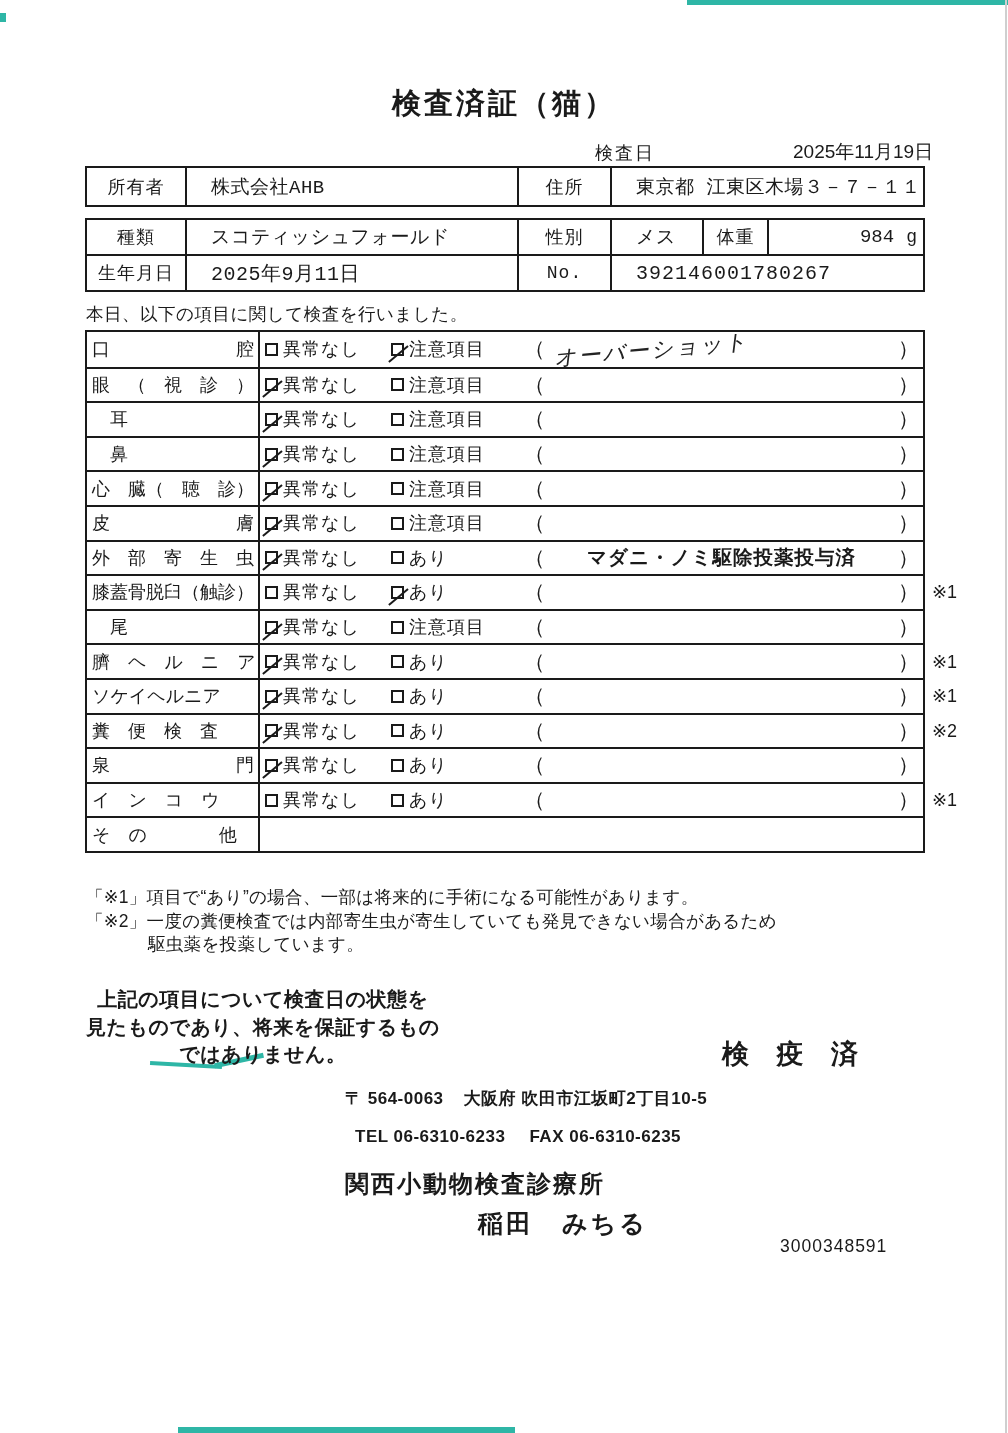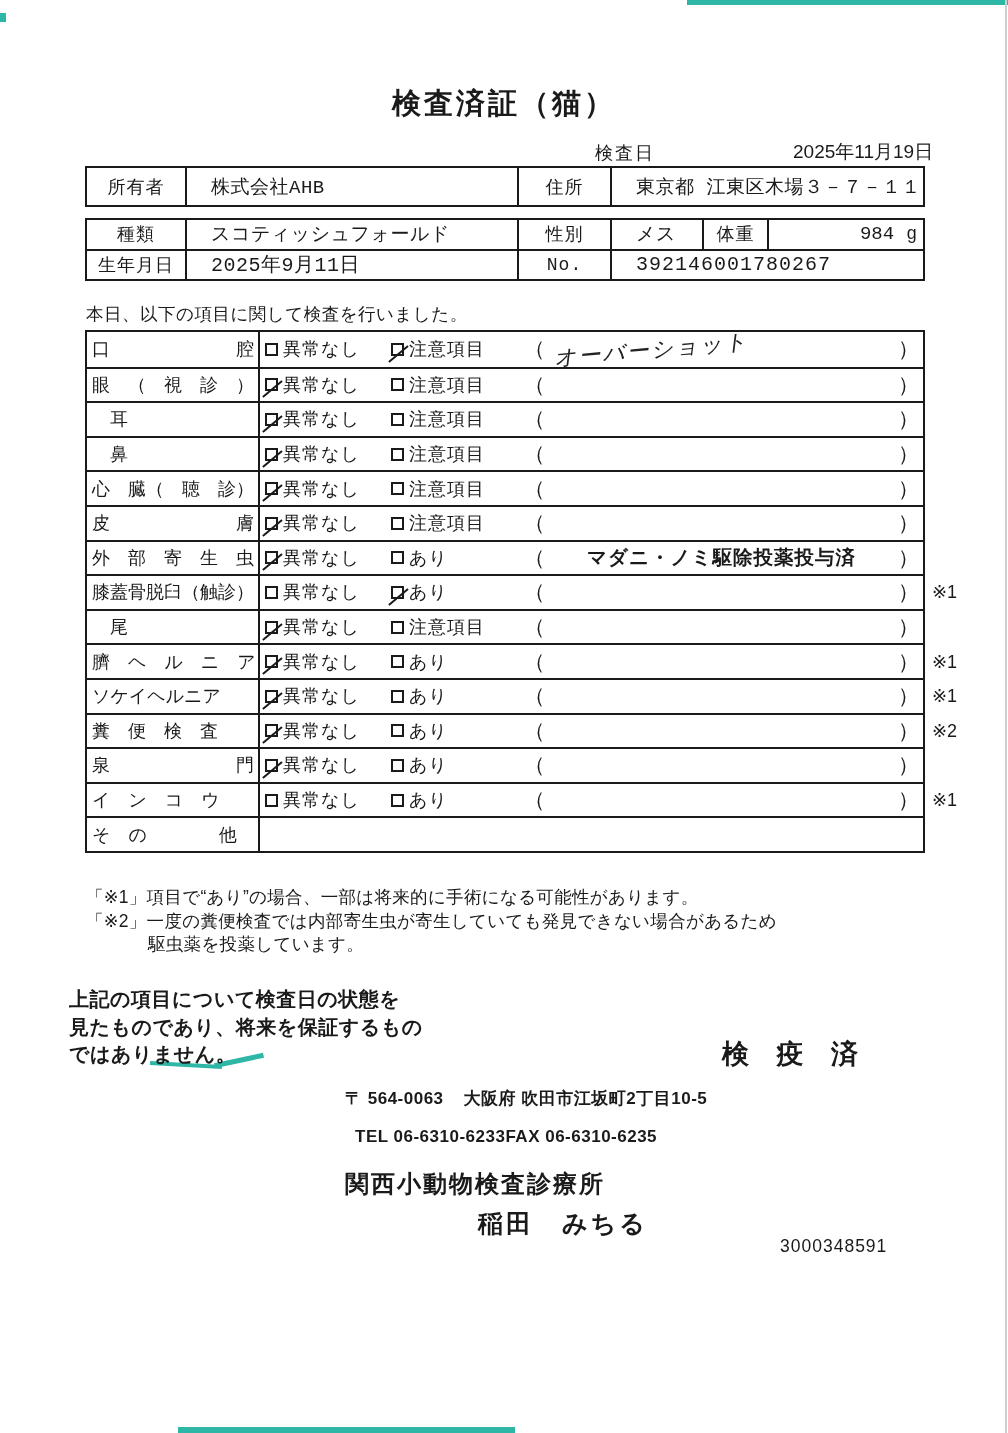--- a/index.html
+++ b/index.html
@@ -49,26 +49,26 @@
   .opt-label { letter-spacing:1px; }
 
   .cb { width:13px; height:13px; border:2px solid #1a1a1a; display:inline-block; position:relative; flex:none; background:#fff; }
   .cb.checked::after { content:''; position:absolute; width:25px; height:2.2px; background:#1a1a1a; left:-7px; top:8px; transform:rotate(-40deg); }
 
   .remark { position:absolute; left:calc(100% + 9px); top:50%; transform:translateY(-50%); font-size:18px; white-space:nowrap; }
 
   .notes { position:absolute; left:86px; top:886px; font-size:17.5px; line-height:23.5px; letter-spacing:0.3px; }
   .note-indent { padding-left:62px; }
 
-  .disclaimer { position:absolute; left:69px; top:986px; font-size:20px; font-weight:bold; line-height:27.5px; letter-spacing:0.5px; }
+  .disclaimer { position:absolute; left:86px; top:986px; font-size:20px; font-weight:bold; line-height:27.5px; letter-spacing:0.5px;text-align:center; }
 
   .stamp { position:absolute; left:722px; top:1036px; font-size:27px; font-weight:bold; letter-spacing:10px; }
 
   .addr-line { position:absolute; left:345px; top:1087px; display:flex; gap:20px; font-size:17px; font-weight:bold; letter-spacing:0.5px; }
-  .tel-line { position:absolute; left:355px; top:1127px; display:flex; font-size:17px; font-weight:bold; letter-spacing:0.5px; }
+  .tel-line { position:absolute; left:355px; top:1127px; display:flex; gap:24px; font-size:17px; font-weight:bold; letter-spacing:0.5px; }
   .clinic { position:absolute; left:345px; top:1168px; font-size:24px; font-weight:bold; letter-spacing:2px; }
   .inspector { position:absolute; left:478px; top:1207px; font-size:25px; font-weight:bold; letter-spacing:3px; }
   .serial { position:absolute; left:780px; top:1236px; font-size:17.5px; letter-spacing:1px; }
 </style>
 </head>
 <body>
 
 <div class="page">
 
   <div class="artifact" style="left:687px; top:0; width:321px; height:5px;"></div>
@@ -85,21 +85,21 @@
 
   <div class="tbl" style="top:166px; height:41px;">
     <div class="trow">
       <div class="tc lab w-lab1">所有者</div>
       <div class="tc val w-val1">株式会社AHB</div>
       <div class="tc lab w-lab2">住所</div>
       <div class="tc val w-rest">東京都 江東区木場３－７－１１</div>
     </div>
   </div>
 
-  <div class="tbl" style="top:218px; height:63px;">
+  <div class="tbl" style="top:218px; height:74px;">
     <div class="trow">
       <div class="tc lab w-lab1">種類</div>
       <div class="tc val w-val1">スコティッシュフォールド</div>
       <div class="tc lab w-lab2">性別</div>
       <div class="tc val w-sex">メス</div>
       <div class="tc lab w-wlab">体重</div>
       <div class="tc w-wval">
         <span>984</span>
         <span class="unit">g</span>
       </div>

